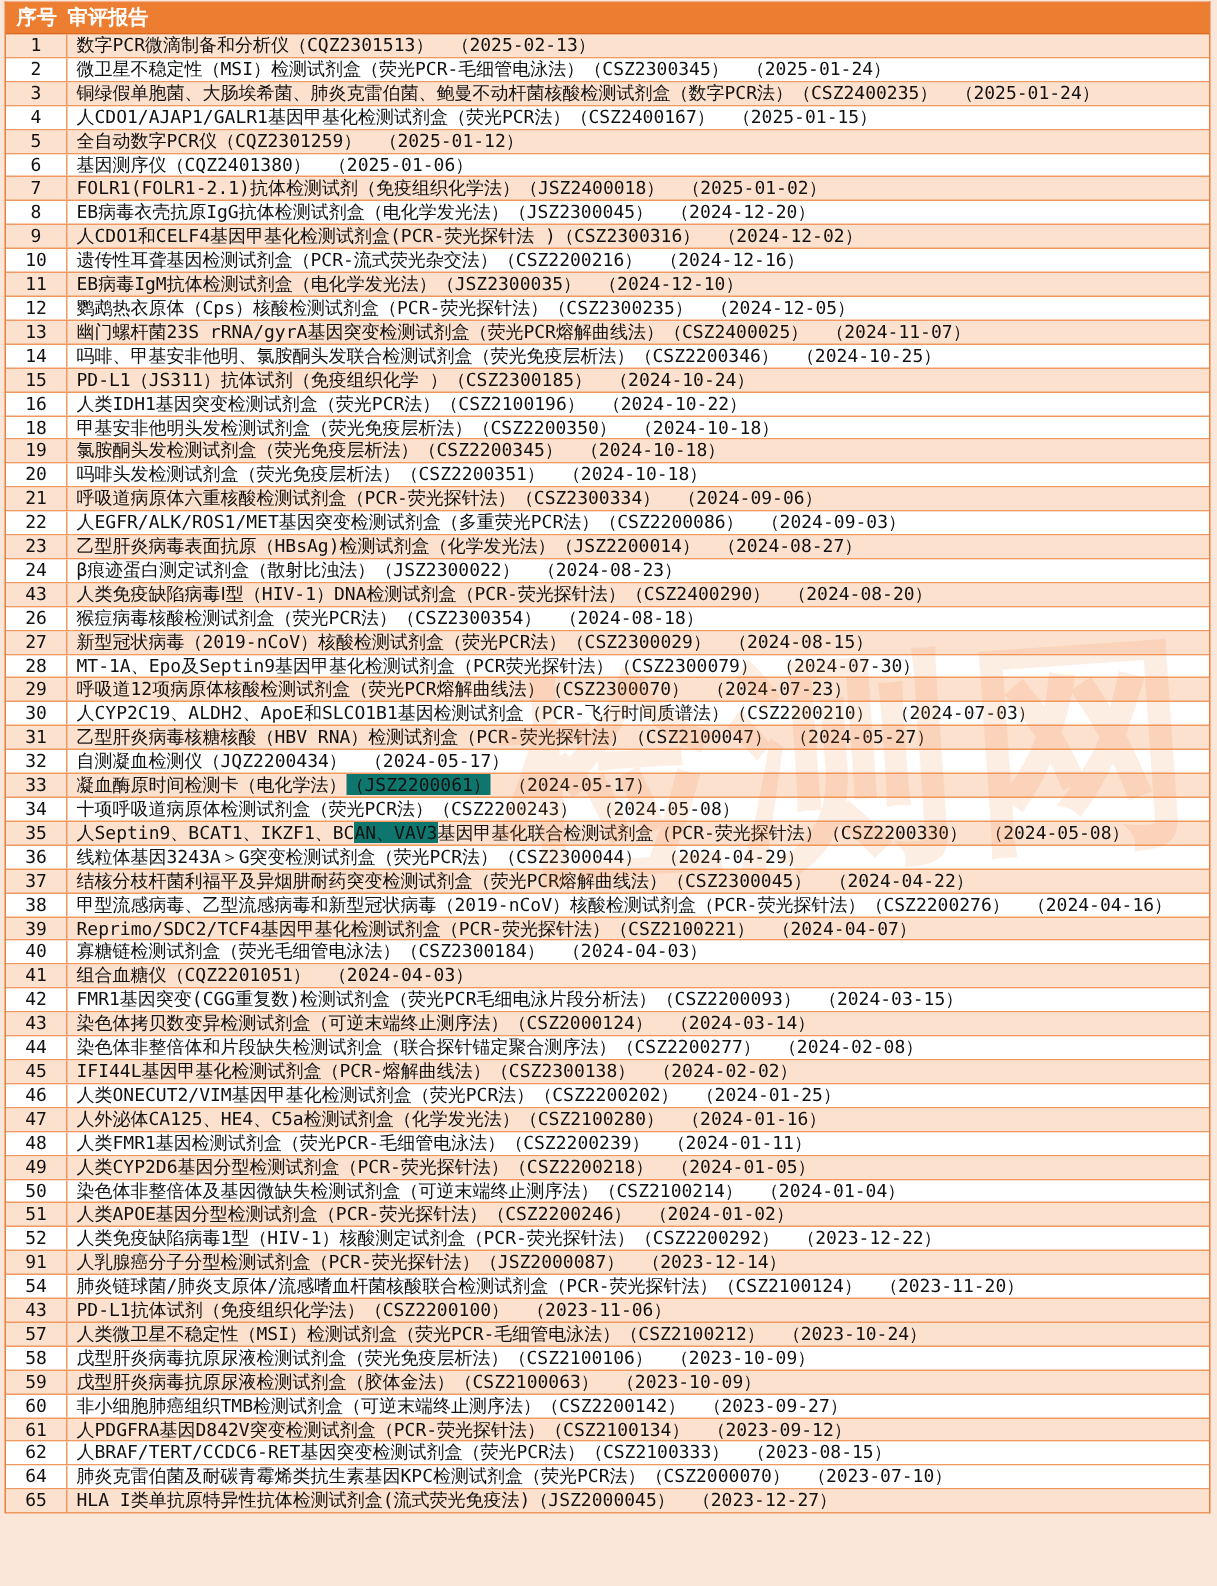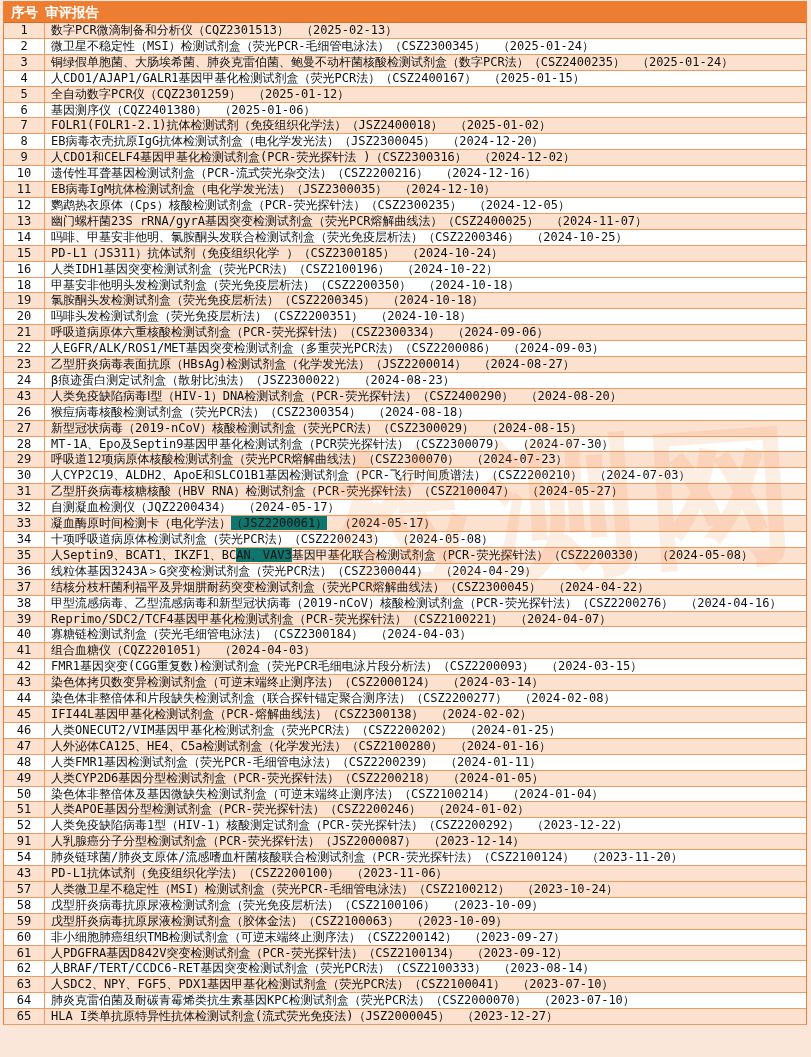--- a/index.html
+++ b/index.html
@@ -258,25 +258,21 @@
         <div class="row even">
           <div class="c-no">60</div>
           <div class="c-tx"><span>非小细胞肺癌组织TMB检测试剂盒（可逆末端终止测序法）（CSZ2200142）　（2023-09-27）</span></div>
         </div>
         <div class="row odd">
           <div class="c-no">61</div>
           <div class="c-tx"><span>人PDGFRA基因D842V突变检测试剂盒（PCR-荧光探针法）（CSZ2100134）　（2023-09-12）</span></div>
         </div>
         <div class="row even">
           <div class="c-no">62</div>
-          <div class="c-tx"><span>人BRAF/TERT/CCDC6-RET基因突变检测试剂盒（荧光PCR法）（CSZ2100333）　（2023-08-14）</span></div>
-        </div>
-        <div class="row odd">
-          <div class="c-no">63</div>
-          <div class="c-tx"><span>人SDC2、NPY、FGF5、PDX1基因甲基化检测试剂盒（荧光PCR法）（CSZ2100041）　（2023-07-10）</span></div>
+          <div class="c-tx"><span>人BRAF/TERT/CCDC6-RET基因突变检测试剂盒（荧光PCR法）（CSZ2100333）　（2023-08-15）</span></div>
         </div>
         <div class="row even">
           <div class="c-no">64</div>
           <div class="c-tx"><span>肺炎克雷伯菌及耐碳青霉烯类抗生素基因KPC检测试剂盒（荧光PCR法）（CSZ2000070）　（2023-07-10）</span></div>
         </div>
         <div class="row odd">
           <div class="c-no">65</div>
           <div class="c-tx"><span>HLA I类单抗原特异性抗体检测试剂盒(流式荧光免疫法)（JSZ2000045）　（2023-12-27）</span></div>
         </div>
       </div>

